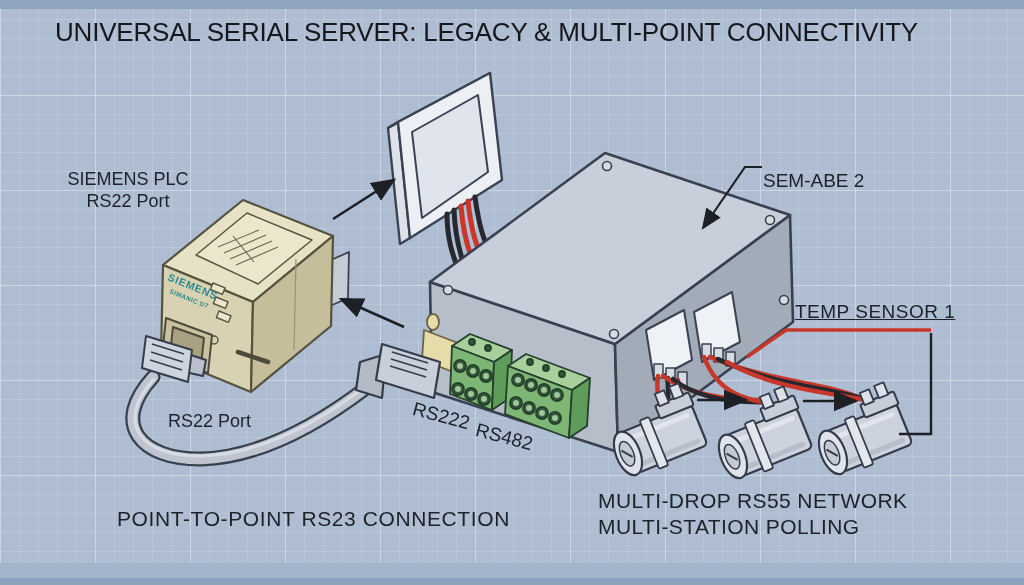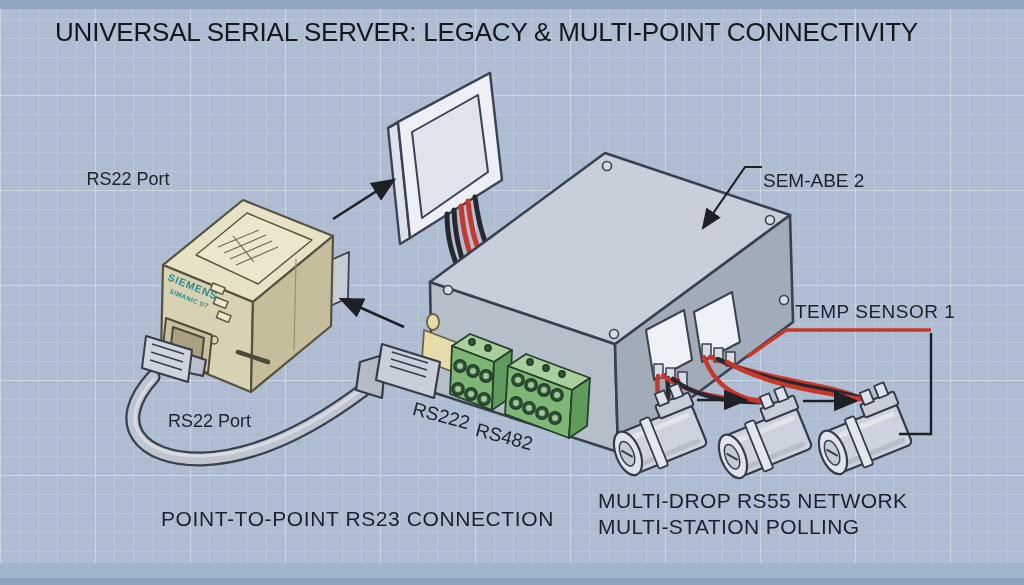--- a/index.html
+++ b/index.html
@@ -15,25 +15,25 @@
     background-size:95px 95px,95px 95px,19px 19px,19px 19px;
   }
   .edge-top{position:absolute;left:0;top:0;width:1024px;height:9px;background:#8fa5bf;}
   .edge-bottom{position:absolute;left:0;bottom:0;width:1024px;height:22px;background:#a3b5cb;}
   .edge-bottom-inner{position:absolute;left:0;bottom:0;width:1024px;height:7px;background:#8ca2be;}
   svg.diagram{position:absolute;left:0;top:0;}
   .lbl{position:absolute;color:#1d222a;white-space:nowrap;}
   .title{left:55px;top:17px;font-size:26px;font-weight:normal;letter-spacing:-0.2px;color:#14171c;}
   .plc-label{left:48px;top:168px;width:160px;text-align:center;font-size:18px;line-height:22px;}
   .server-label{left:763px;top:152px;font-size:19px;margin-top:18px;}
-  .temp-label{left:795px;top:301px;font-size:19px;letter-spacing:.5px;}
+  .temp-label{left:795px;top:301px;font-size:19px;letter-spacing:.5px;text-decoration:underline;}
   .cableport-label{left:168px;top:411px;font-size:18px;}
   .rs222-label{left:416px;top:398px;font-size:19px;transform:rotate(15deg);transform-origin:0 0;}
   .rs482-label{left:479px;top:419px;font-size:19px;transform:rotate(15deg);transform-origin:0 0;}
-  .p2p-label{left:117px;top:507px;font-size:21px;letter-spacing:.6px;margin-left:44px;}
+  .p2p-label{left:117px;top:507px;font-size:21px;letter-spacing:.6px;}
   .multidrop-label{left:598px;top:488px;font-size:21px;line-height:26px;letter-spacing:.4px;}
 </style>
 </head>
 <body>
 
 <div class="stage">
   <div class="edge-top"></div>
 
   <svg class="diagram" width="1024" height="585" viewBox="0 0 1024 585">
     <defs>
@@ -238,20 +238,21 @@
     </g>
 
     <path d="M762,167 L745,167 L703,228" stroke="#1d2126" stroke-width="2.2" fill="none" marker-end="url(#ah)"></path>
     <path d="M747,357 L786,330 L931,330" stroke="#c8372a" stroke-width="3.6" fill="none" stroke-linejoin="round"></path>
     <path d="M931,333 L931,434 L899,434" stroke="#1d2126" stroke-width="2.4" fill="none"></path>
   </svg>
 
   <div class="lbl title">UNIVERSAL SERIAL SERVER: LEGACY &amp; MULTI-POINT CONNECTIVITY</div>
 
   <div class="lbl plc-label">
+    <div>SIEMENS PLC</div>
     <div>RS22 Port</div>
   </div>
 
   <div class="lbl server-label">SEM-ABE 2</div>
   <div class="lbl temp-label">TEMP SENSOR 1</div>
   <div class="lbl cableport-label">RS22 Port</div>
   <div class="lbl rs222-label">RS222</div>
   <div class="lbl rs482-label">RS482</div>
   <div class="lbl p2p-label">POINT-TO-POINT RS23 CONNECTION</div>
   <div class="lbl multidrop-label">

